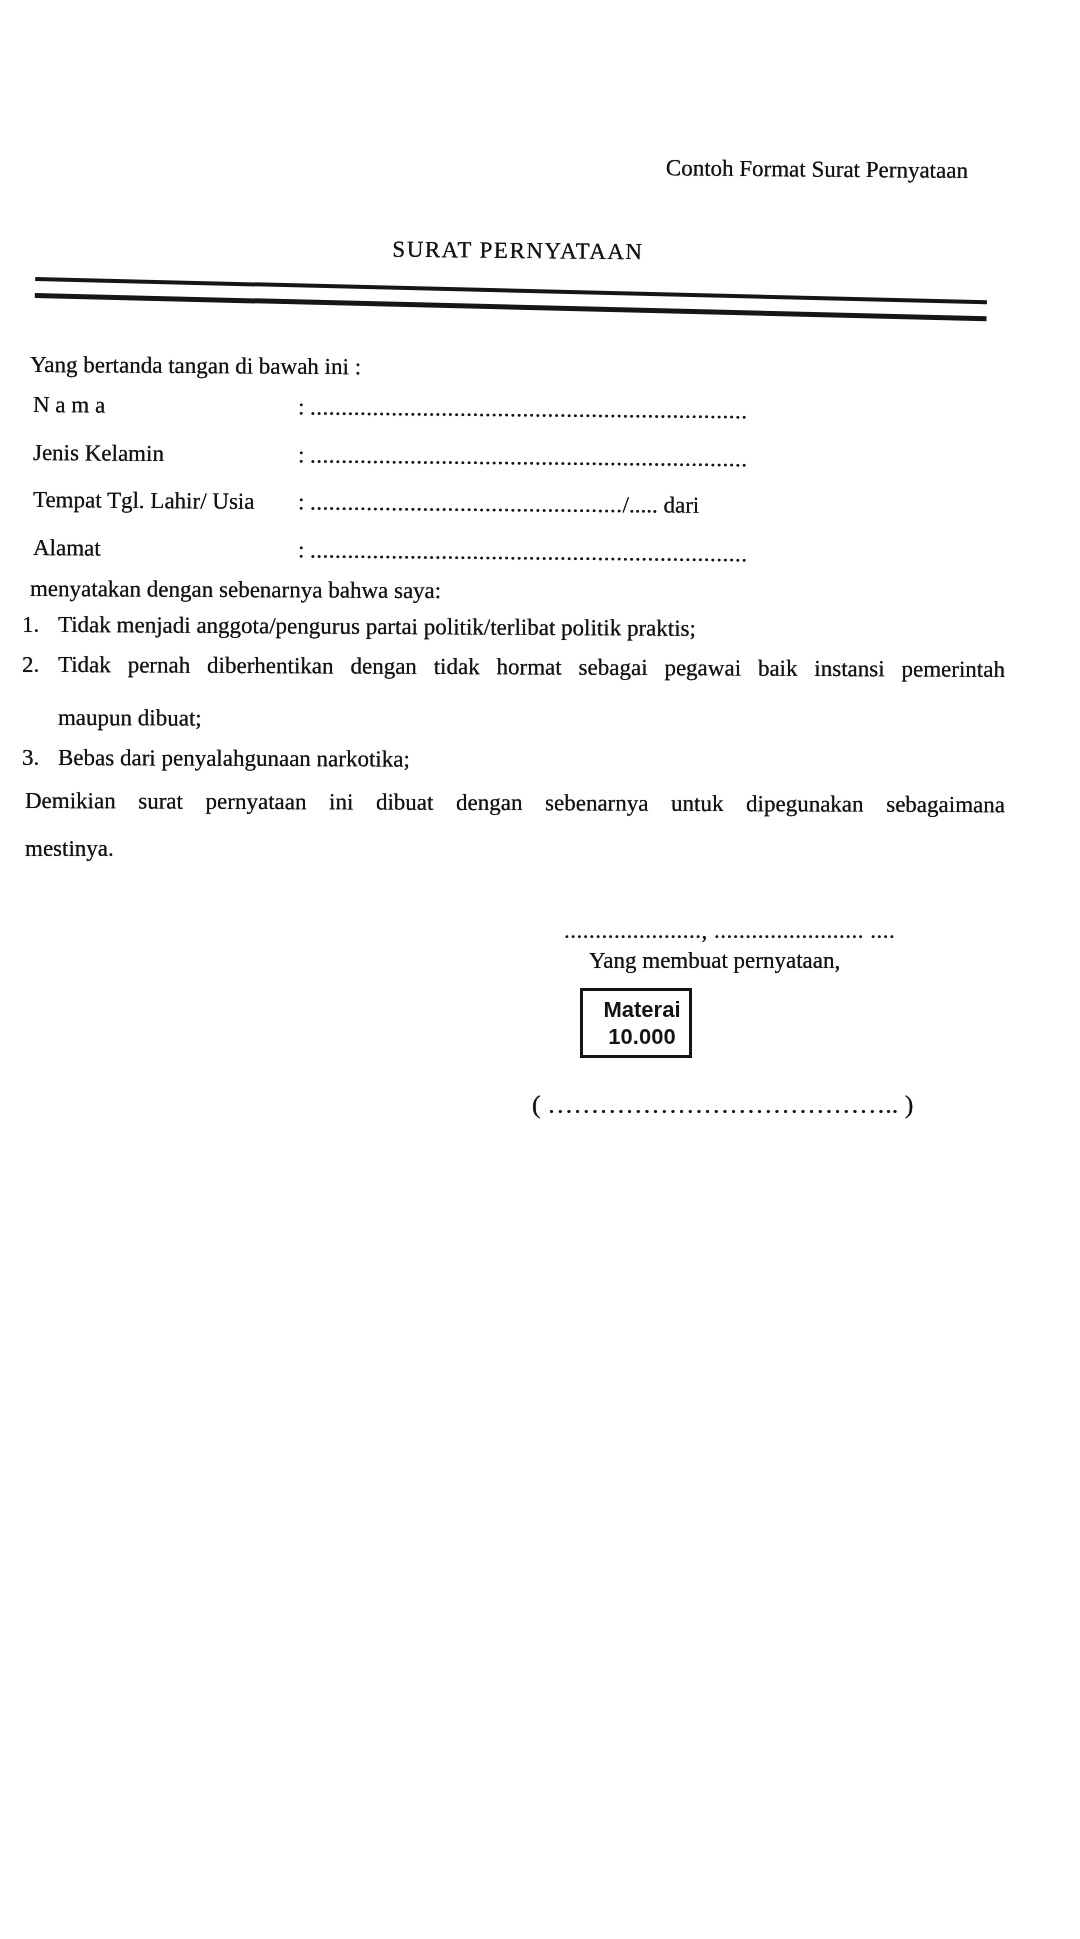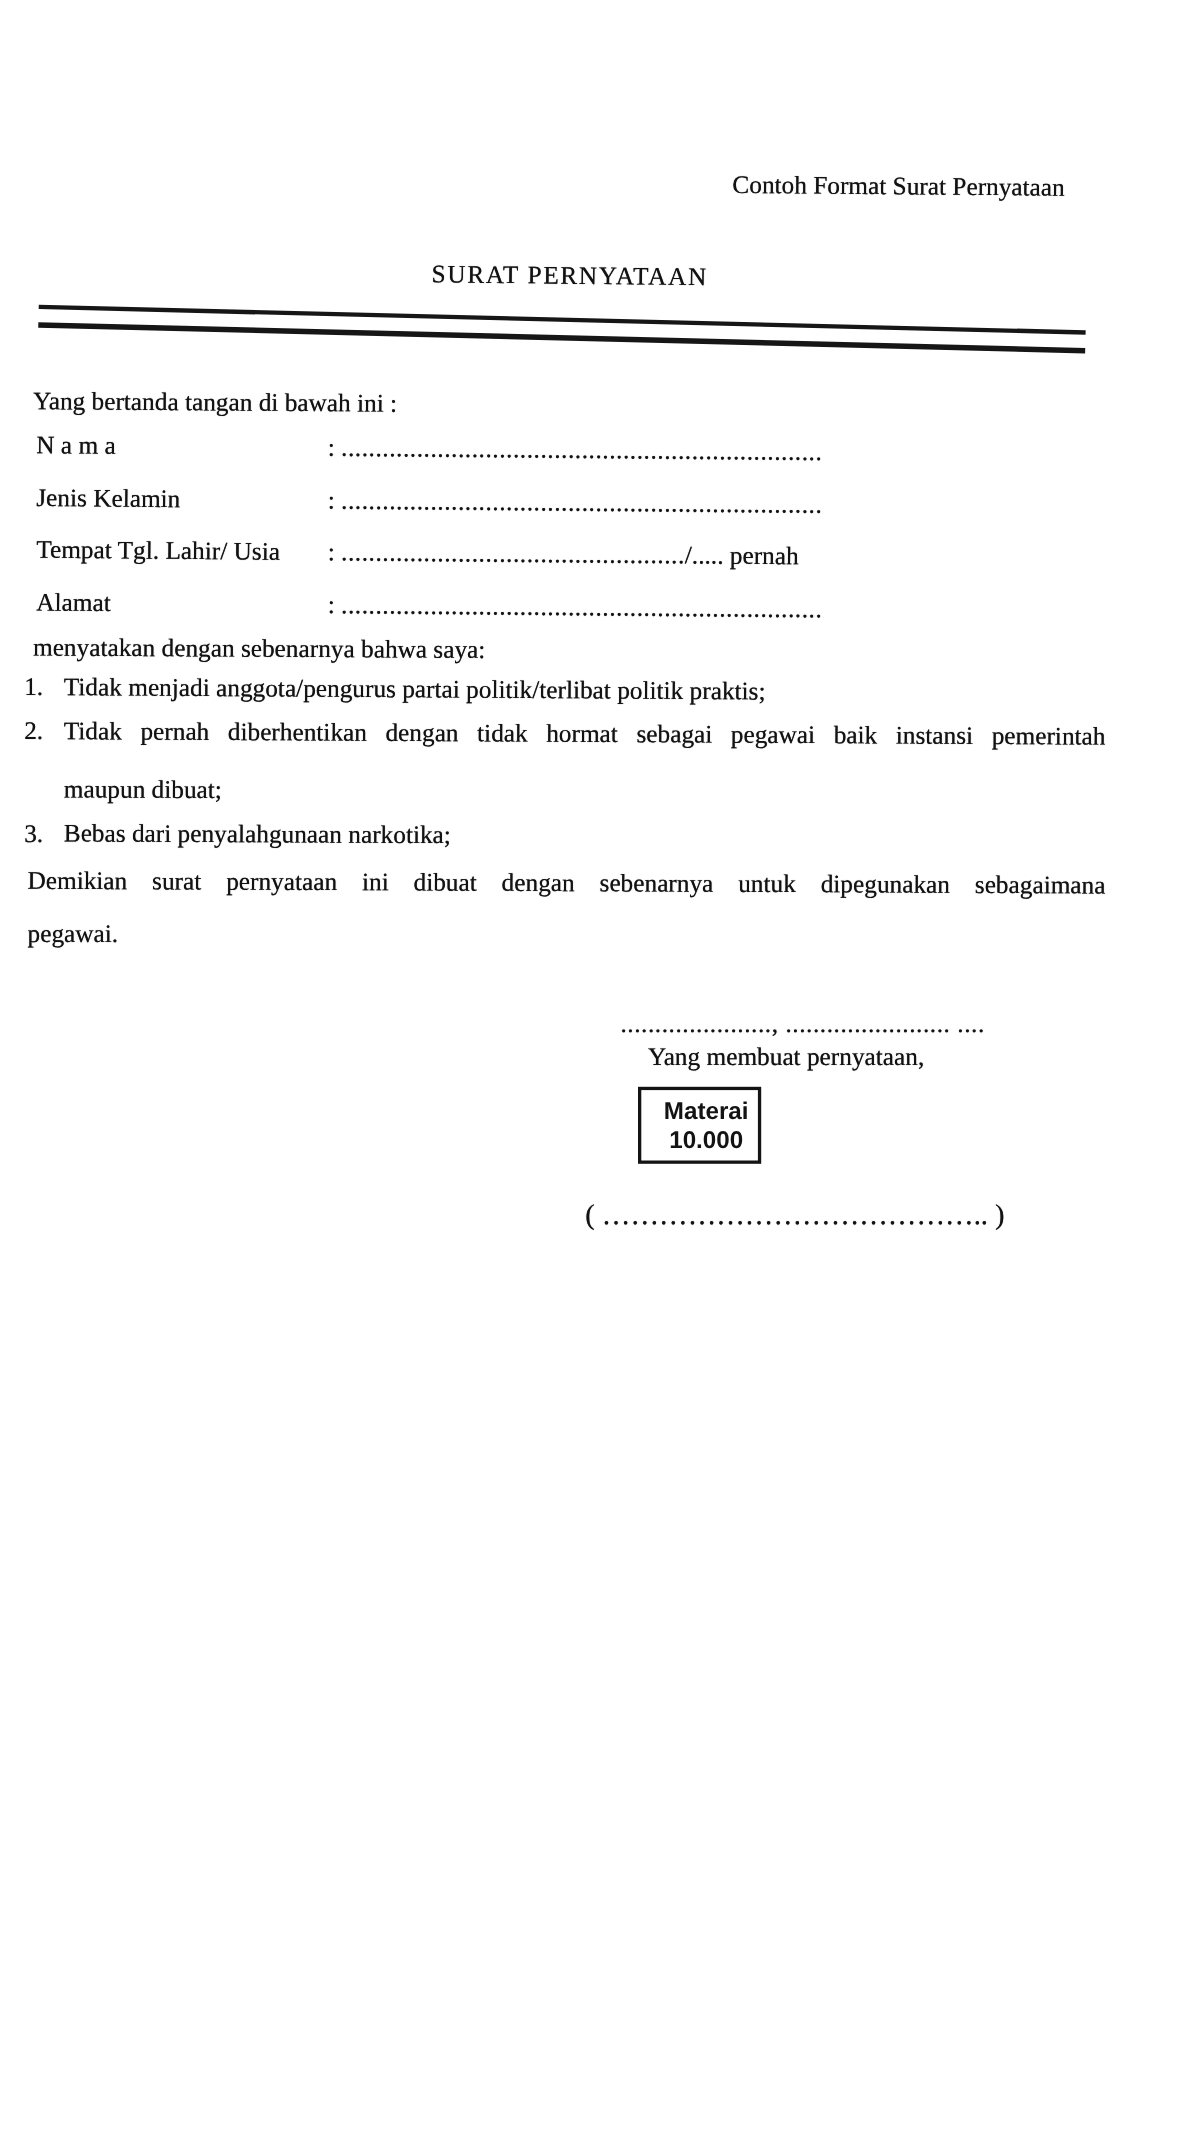--- a/index.html
+++ b/index.html
@@ -83,40 +83,40 @@
 
     <div class="line intro">Yang bertanda tangan di bawah ini :</div>
 
     <div class="frow r1">
       <span class="flabel">N a m a</span><span>:</span> <span class="fdots">......................................................................</span><span></span>
     </div>
     <div class="frow r2">
       <span class="flabel">Jenis Kelamin</span><span>:</span> <span class="fdots">......................................................................</span><span></span>
     </div>
     <div class="frow r3">
-      <span class="flabel">Tempat Tgl. Lahir/ Usia</span><span>:</span> <span class="fdots">..................................................</span><span>/..... pernah</span>
+      <span class="flabel">Tempat Tgl. Lahir/ Usia</span><span>:</span> <span class="fdots">..................................................</span><span>/..... dari</span>
     </div>
     <div class="frow r4">
       <span class="flabel">Alamat</span><span>:</span> <span class="fdots">......................................................................</span><span></span>
     </div>
 
     <div class="line lead">menyatakan dengan sebenarnya bahwa saya:</div>
 
     <span class="num n1">1.</span>
     <div class="itext t1">Tidak menjadi anggota/pengurus partai politik/terlibat politik praktis;</div>
 
     <span class="num n2">2.</span>
     <div class="itext jline t2a">Tidak pernah diberhentikan dengan tidak hormat sebagai pegawai baik instansi pemerintah</div>
     <div class="itext t2b">maupun dibuat;</div>
 
     <span class="num n3">3.</span>
     <div class="itext t3">Bebas dari penyalahgunaan narkotika;</div>
 
     <div class="line cl1">Demikian surat pernyataan ini dibuat dengan sebenarnya untuk dipegunakan sebagaimana</div>
-    <div class="line cl2">pegawai.</div>
+    <div class="line cl2">mestinya.</div>
 
     <div class="line sigdots">......................, ........................ ....</div>
     <div class="line sigcap">Yang membuat pernyataan,</div>
 
     <div class="stamp">
       <span>Materai</span>
       <span>10.000</span>
     </div>
 
     <div class="line nameline">( ………………………………….. )</div>

